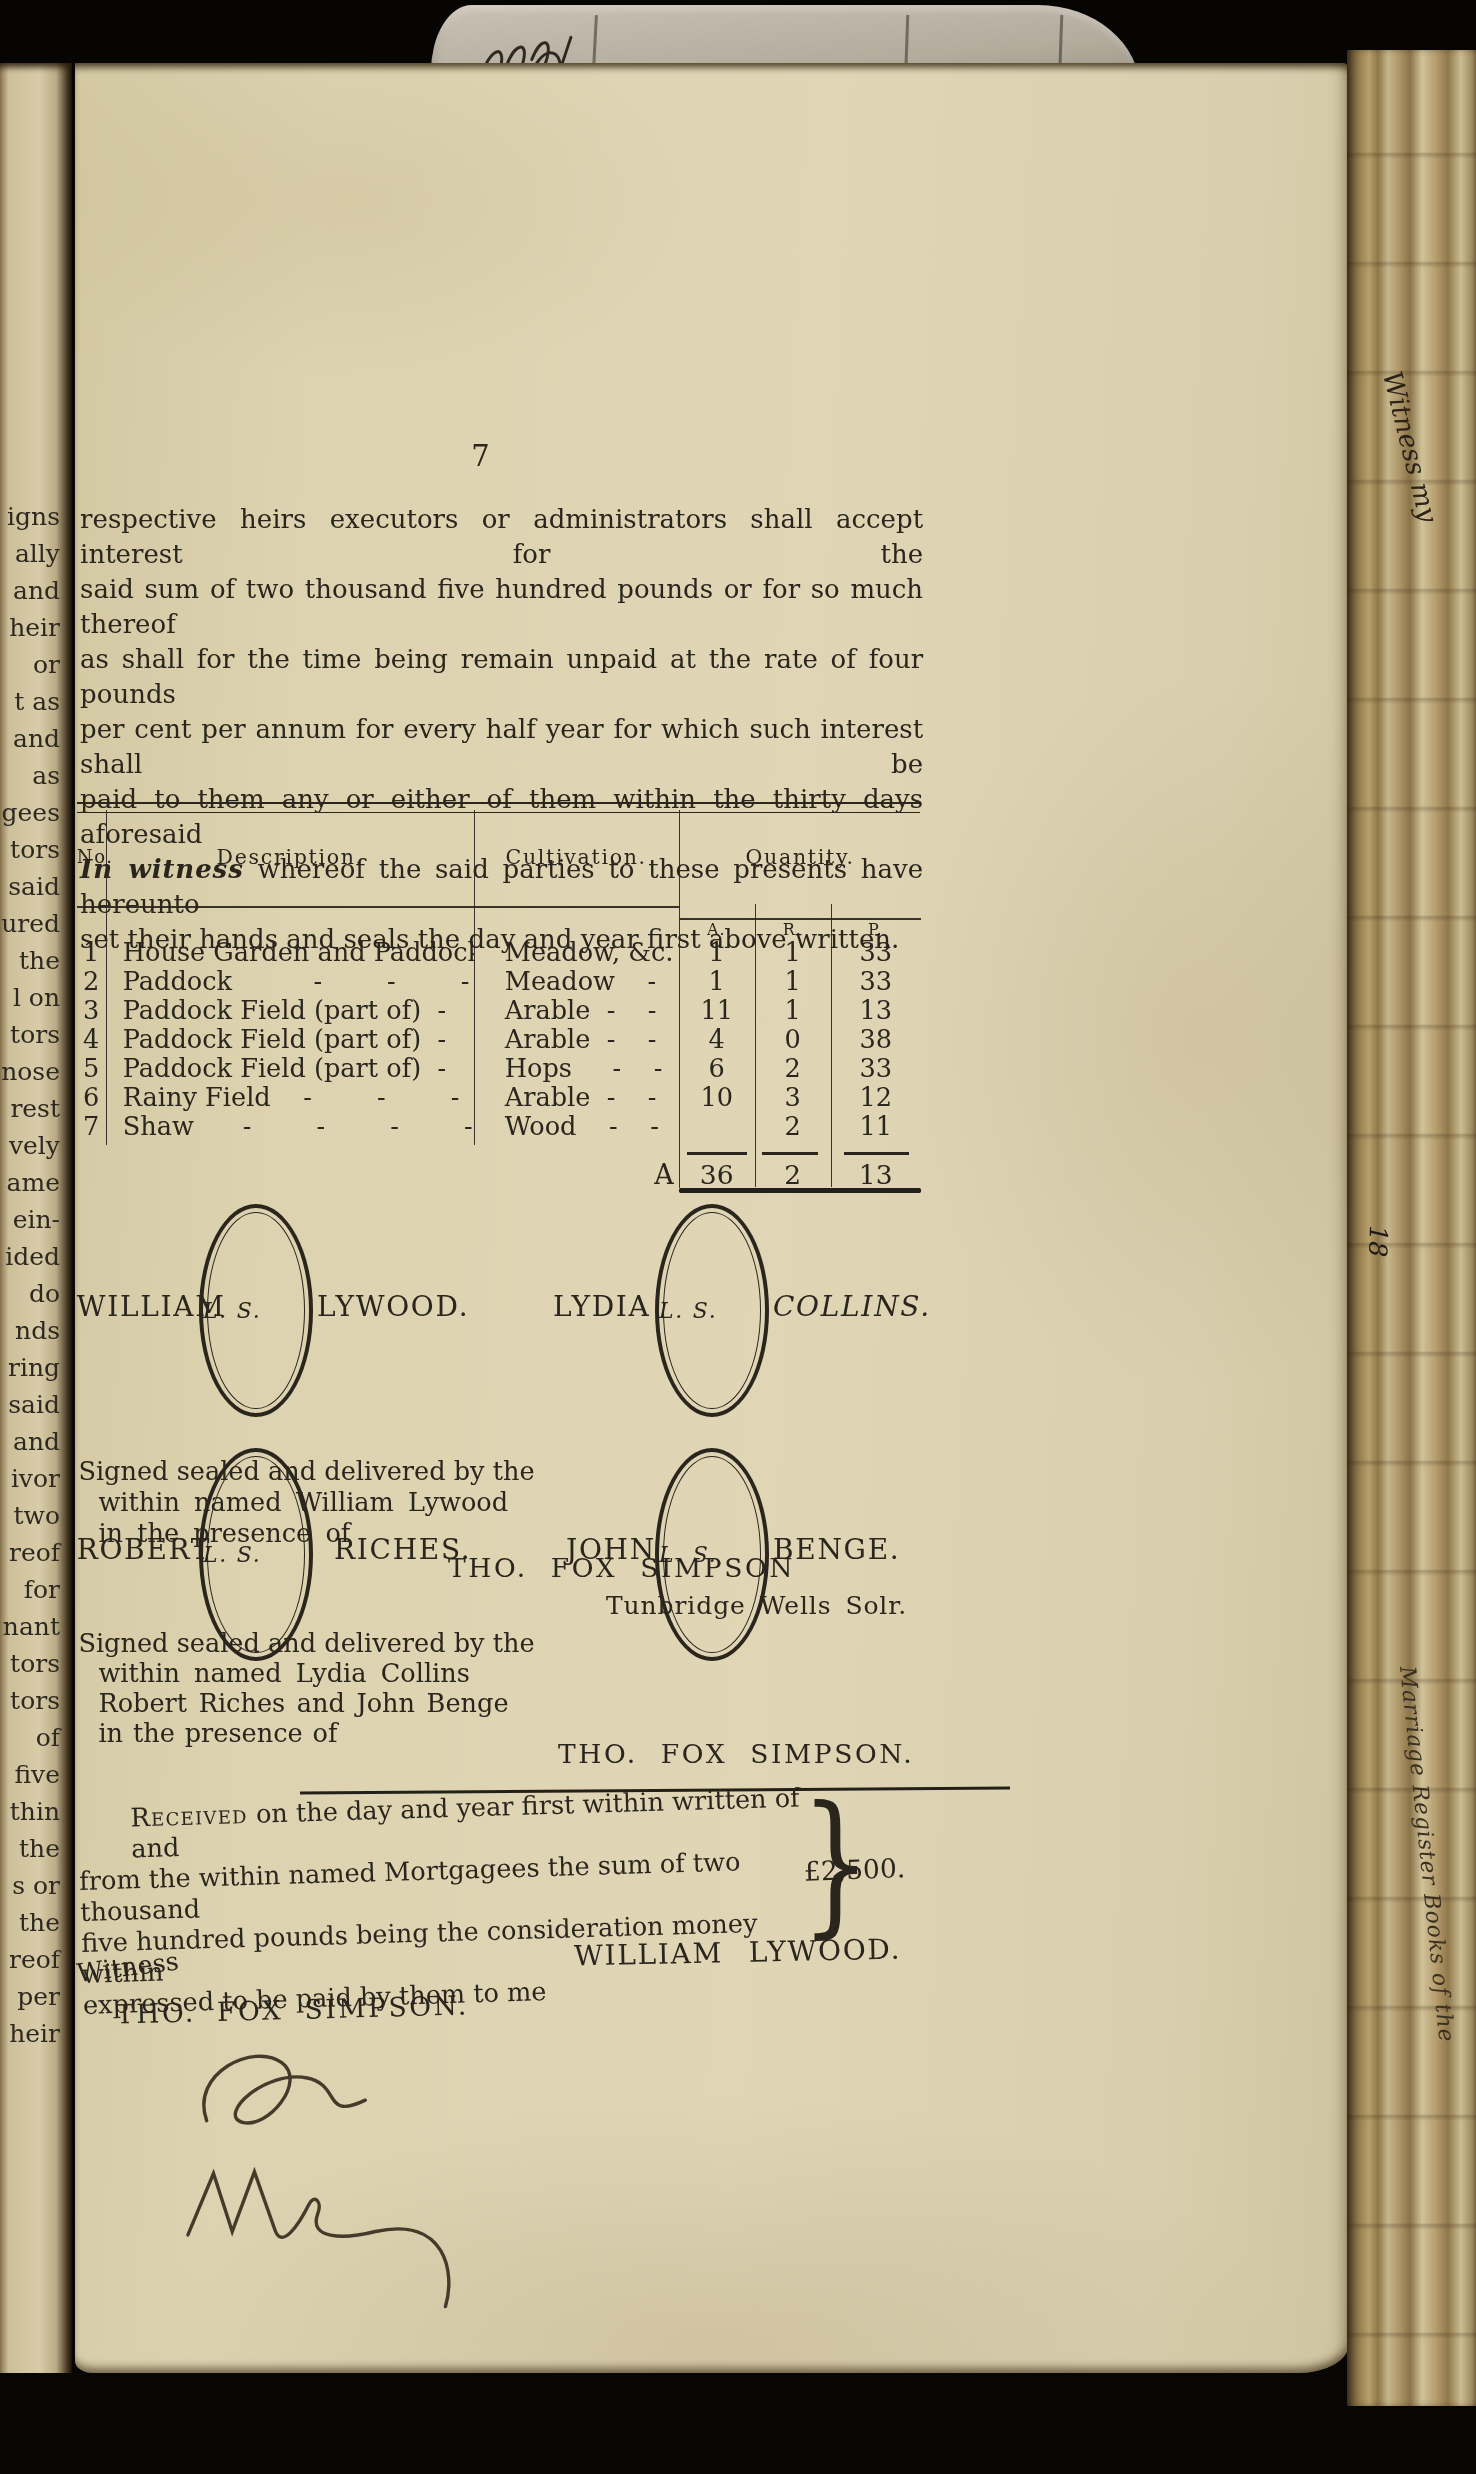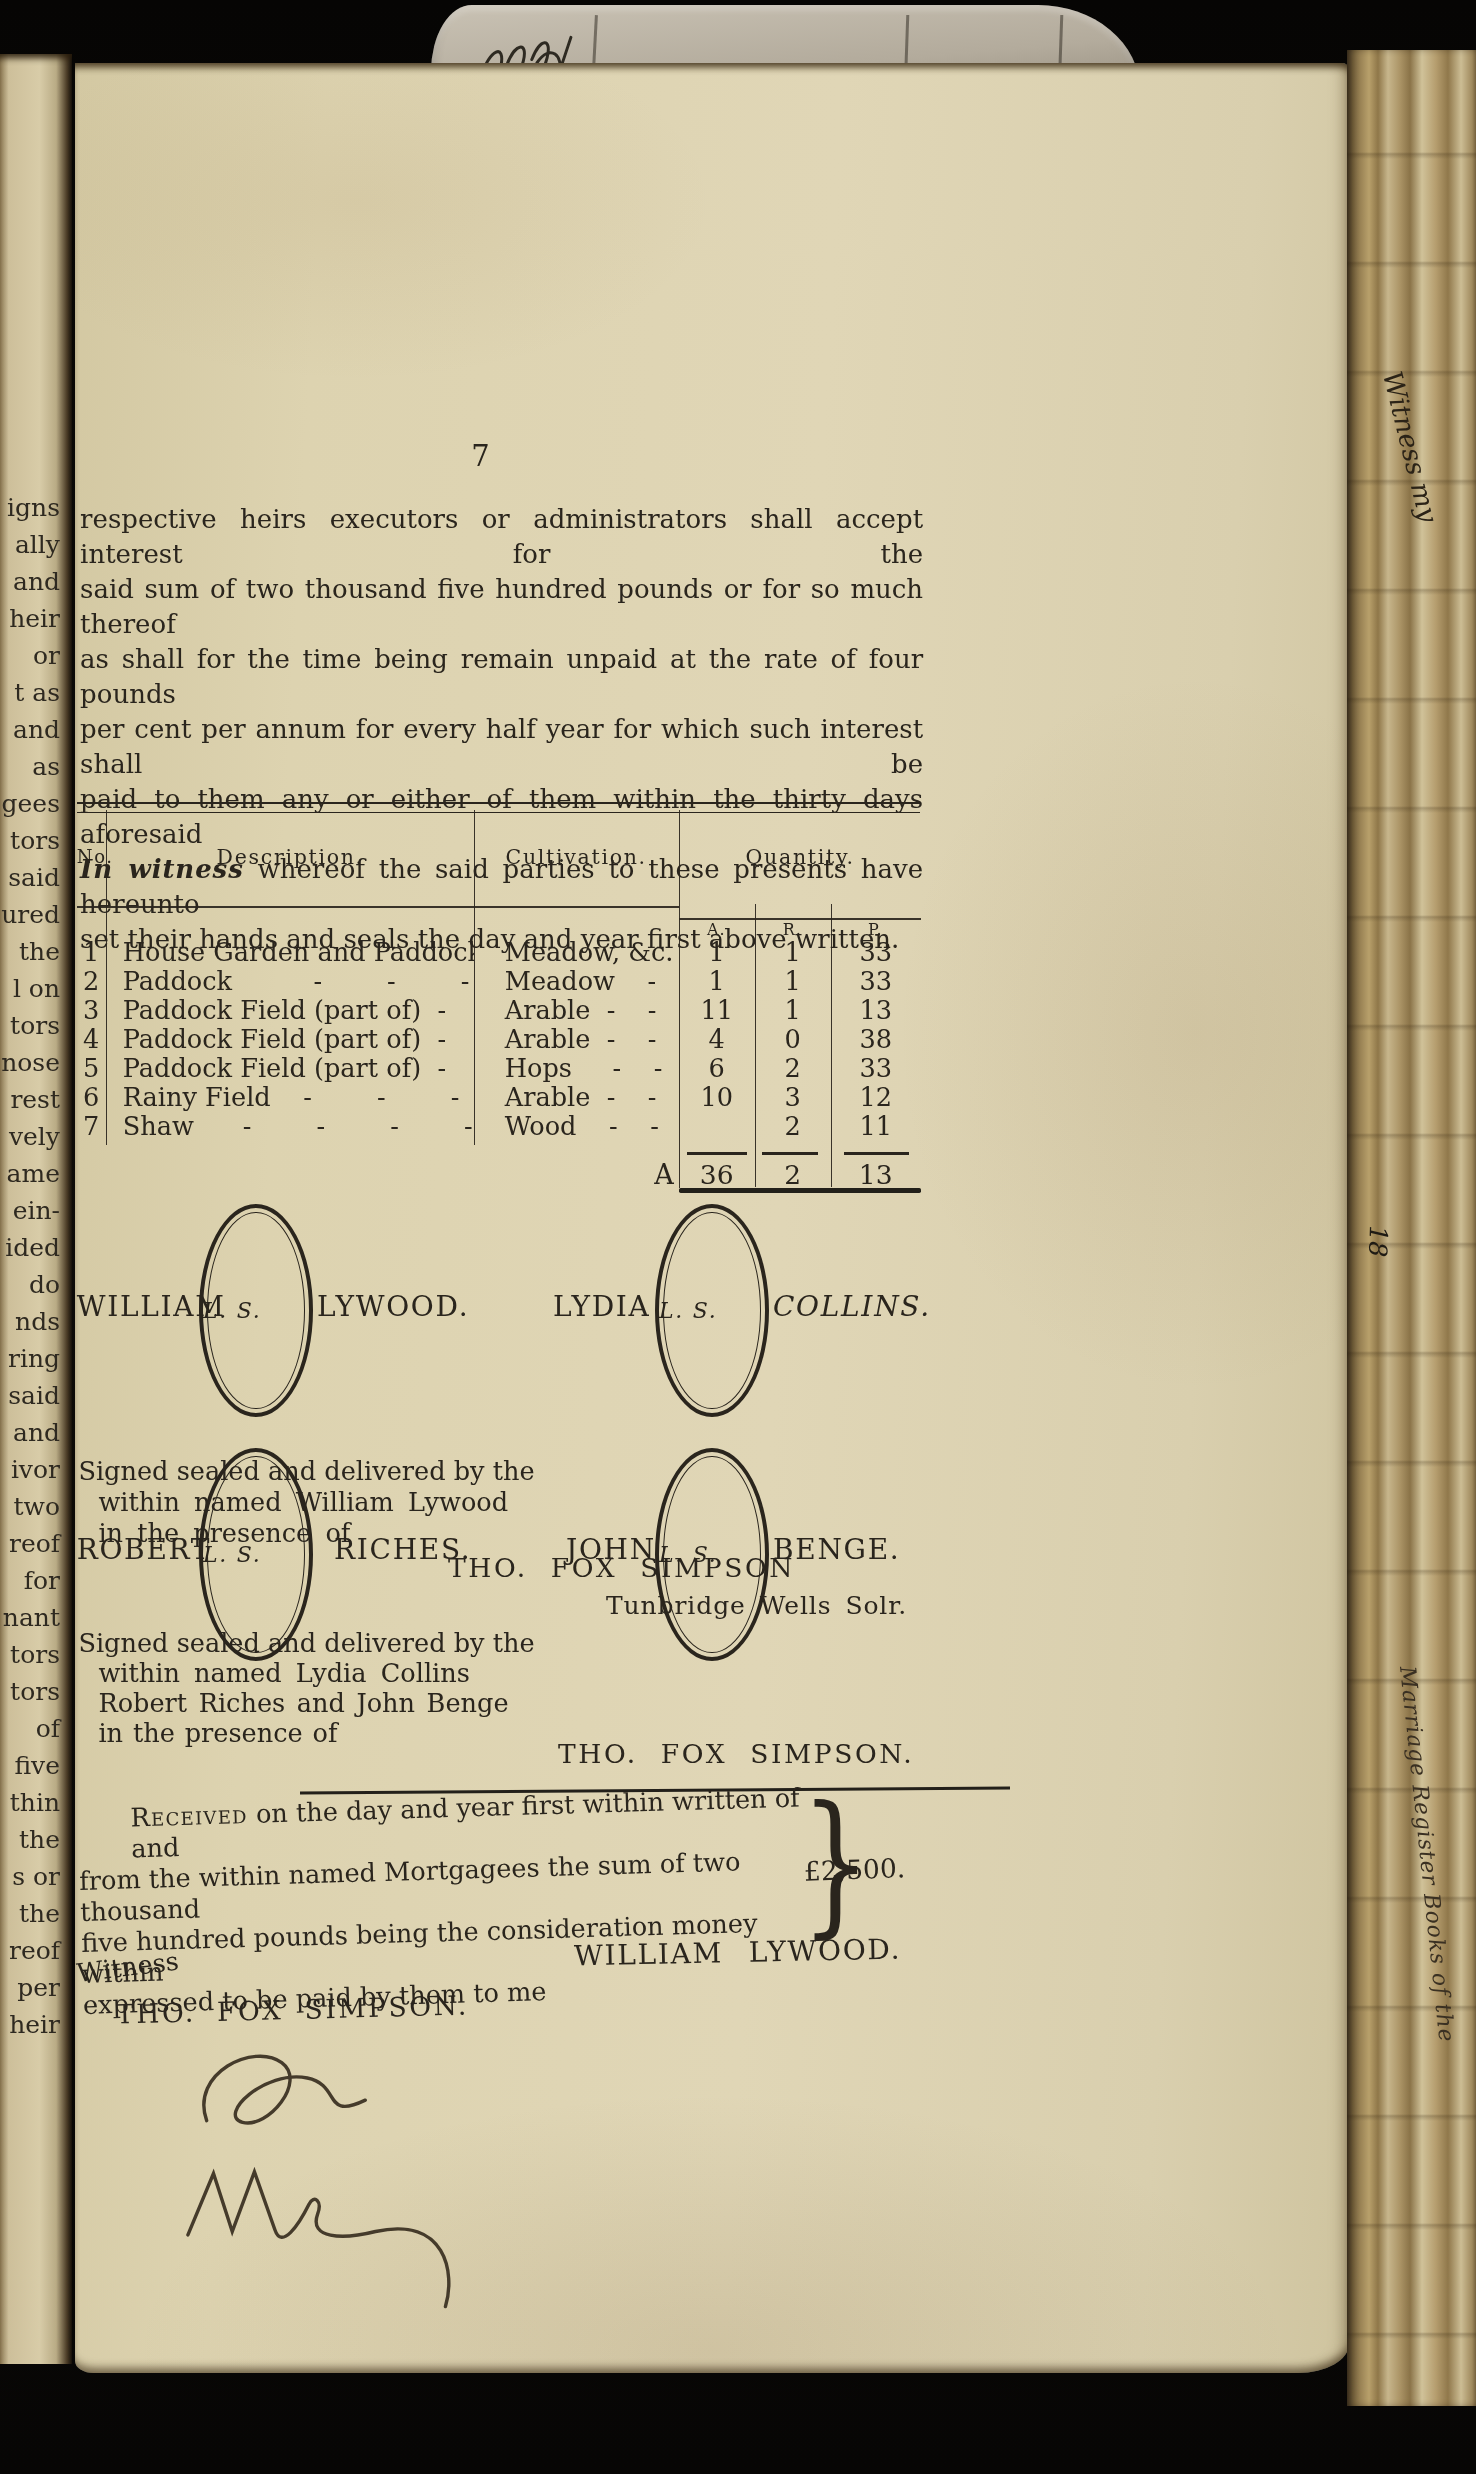--- a/index.html
+++ b/index.html
@@ -57,21 +57,21 @@
   
   .receipt{left:1.7px;top:1741px;width:755px;font-size:25.6px;line-height:31px;transform:rotate(-1.7deg);transform-origin:0 0;}
   .receipt .l1{padding-left:53px;}
   .sc{font-variant:small-caps;letter-spacing:1.3px;}
   .brace{left:714px;top:1731px;font-size:147px;line-height:137px;transform:scale(.75,1.05);transform-origin:center;}
   .amount{left:729px;top:1791px;font-size:26.5px;transform:rotate(-2deg);}
   .rsign{left:499px;top:1873px;font-size:28px;letter-spacing:1.7px;word-spacing:15.4px;transform:rotate(-1.2deg);}
   .witlab{left:1.7px;top:1895px;font-size:25.6px;transform:rotate(-7deg);transform-origin:0 50%;}
   .witname{left:41px;top:1931px;font-size:26.5px;letter-spacing:2.6px;word-spacing:10.2px;transform:rotate(-1.5deg);}
   
-  .lstrip{position:absolute;left:0;top:54px;width:72px;height:2310px;
+  .lstrip{position:absolute;left:0;top:63px;width:72px;height:2310px;
     background:linear-gradient(to right,#8a7751 0%,#cdbf9a 12%,#d8cca8 55%,#b9ab85 78%,#4a3b26 93%,#15100a 100%);
     box-shadow:inset 0 8.5px 6.8px -4.3px rgba(40,28,12,.9);}
   .frags{position:absolute;top:435px;right:12px;text-align:right;font-size:25px;line-height:37px;color:#2e2920;white-space:nowrap;}
   .frag{display:block;}
   
   .rstrip{position:absolute;left:1347px;top:50px;width:130px;height:2356px;
     background:
       repeating-linear-gradient(to bottom, rgba(60,45,22,0) 0 102px, rgba(60,45,22,.25) 104px, rgba(60,45,22,0) 109px),
       linear-gradient(to right,#5f4e33 0,#7a663f 6.8px,#9a8355 13.7px,#b8a06b 22px,#8f7749 31px,#c7b68c 41px,#ab9466 53px,#8a7348 63px,#d0c299 75px,#b59d6e 89px,#90784b 101px,#ccbd94 114px,#a08a5e 125px,#6b5736 130px);
     box-shadow:inset 5.1px 0 8.5px -3.4px rgba(20,14,6,.8);}

